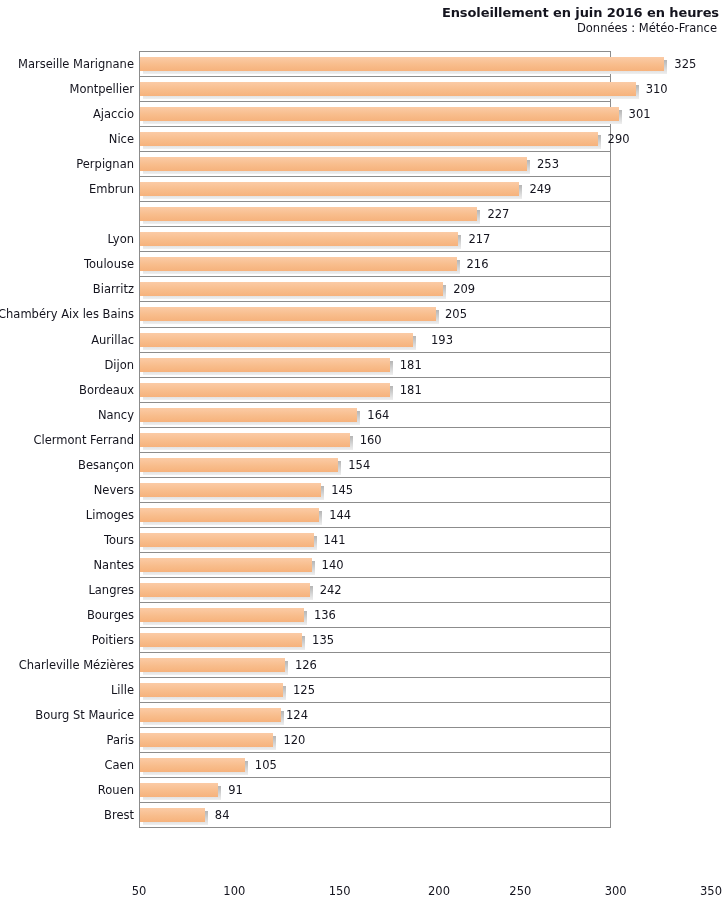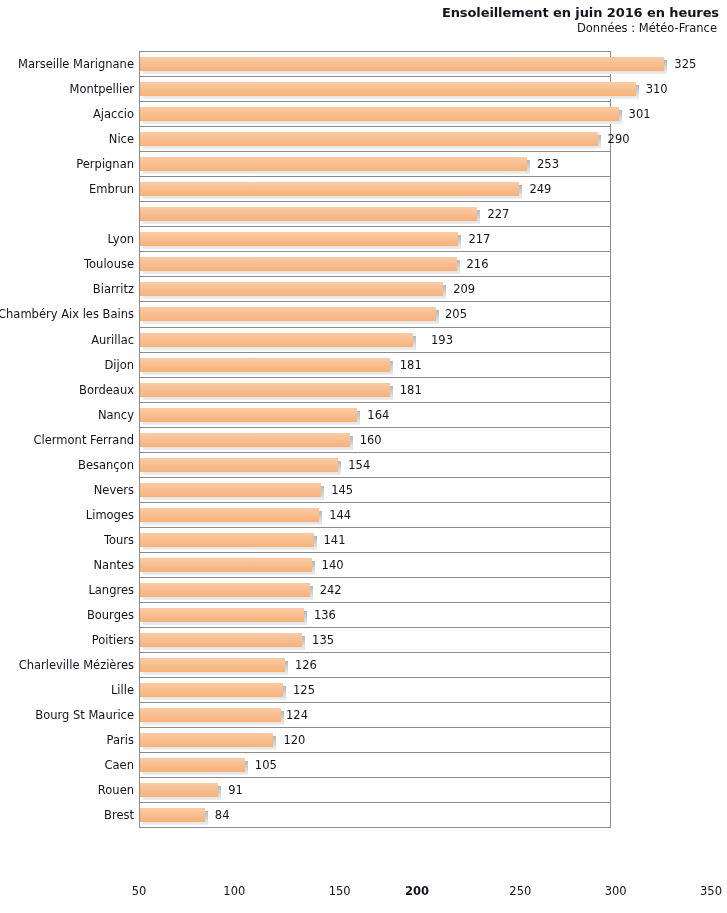--- a/index.html
+++ b/index.html
@@ -391,18 +391,18 @@
           <div class="bar-shadow" style="width: 64.8267px;"></div>
           <div class="bar" style="width: 64.8267px;"></div>
         </div>
         <div class="bar-value" style="left: 74.8267px;">84</div>
       </div>
     </div>
   <div class="xaxis" id="xaxis" style="top: 829px;">
       <div class="xtick" style="left: 0px;">50</div>
       <div class="xtick" style="left: 95.3333px;">100</div>
       <div class="xtick" style="left: 190.667px; margin-left: 10px;">150</div>
-      <div class="xtick" style="left: 278px; font-weight: bold;">200</div>
+      <div class="xtick" style="left: 300px;">200</div>
       <div class="xtick" style="left: 381.333px;">250</div>
       <div class="xtick" style="left: 476.667px;">300</div>
       <div class="xtick" style="left: 572px;">350</div>
     </div>
 </div>
 
 </body></html>

